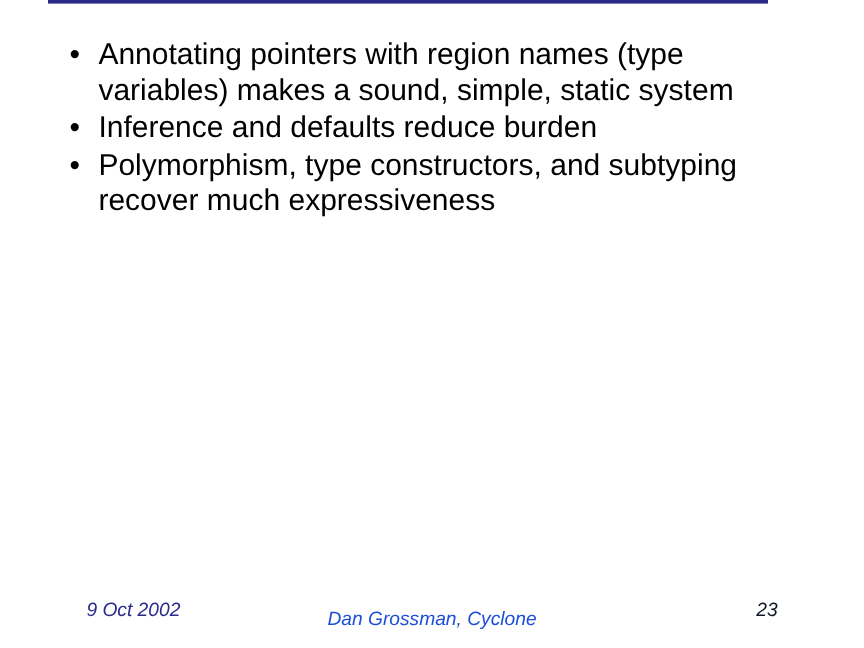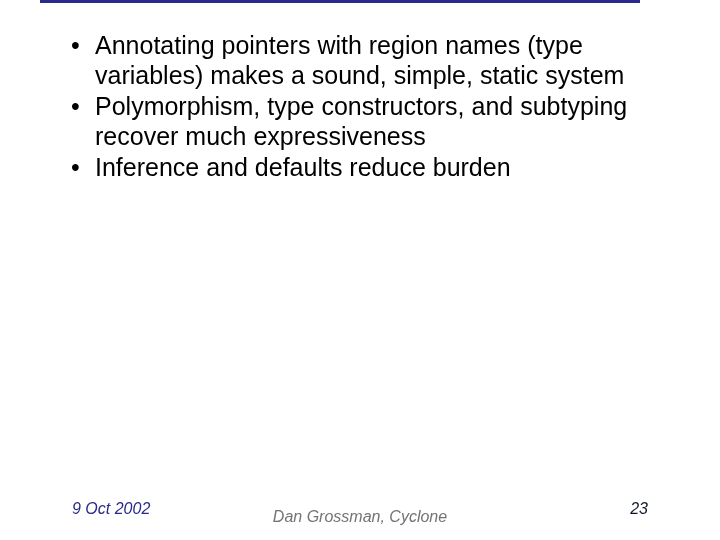--- a/index.html
+++ b/index.html
@@ -25,21 +25,20 @@
     font-weight: normal;
   }
   .title-rule {
     height: 3px;
     background: #2a2a8a;
     margin: 0 48px 0 40px;
     width: 600px;
   }
   .content {
     padding: 28px 61px 0 48px;
-    margin-left: 13px;
   }
   ul {
     list-style: none;
   }
   li.bullet {
     font-size: 25px;
     line-height: 1.18;
     margin-bottom: 2px;
     position: relative;
     padding-left: 34px;
@@ -62,35 +61,35 @@
     left: 0;
     width: 100%;
     padding: 0 72px;
     display: flex;
     justify-content: space-between;
     align-items: center;
     font-size: 16px;
     font-style: italic;
   }
   .footer-left { color: #2a2a8a; }
-  .footer-center { color: #737373; position: absolute; left: 50%; transform: translateX(-50%); margin-top: 16px; }
+  .footer-center { color: #1d4ed8; position: absolute; left: 50%; transform: translateX(-50%); margin-top: 16px; }
   .footer-right { color: #0f172a; }
 </style>
 </head>
 <body>
 
 <div class="slide">
 
   <div class="title-rule"></div>
 
   <div class="content">
     <ul>
       <li class="bullet">Annotating pointers with region names (type variables) makes a sound, simple, static system</li>
+      <li class="bullet">Inference and defaults reduce burden</li>
       <li class="bullet">Polymorphism, type constructors, and subtyping recover much expressiveness</li>
-      <li class="bullet">Inference and defaults reduce burden</li>
     </ul>
     <div class="gap"></div>
   </div>
 
   <div class="footer">
     <span class="footer-left">9 Oct 2002</span>
     <span class="footer-center">Dan Grossman, Cyclone</span>
     <span class="footer-right">23</span>
   </div>
 

